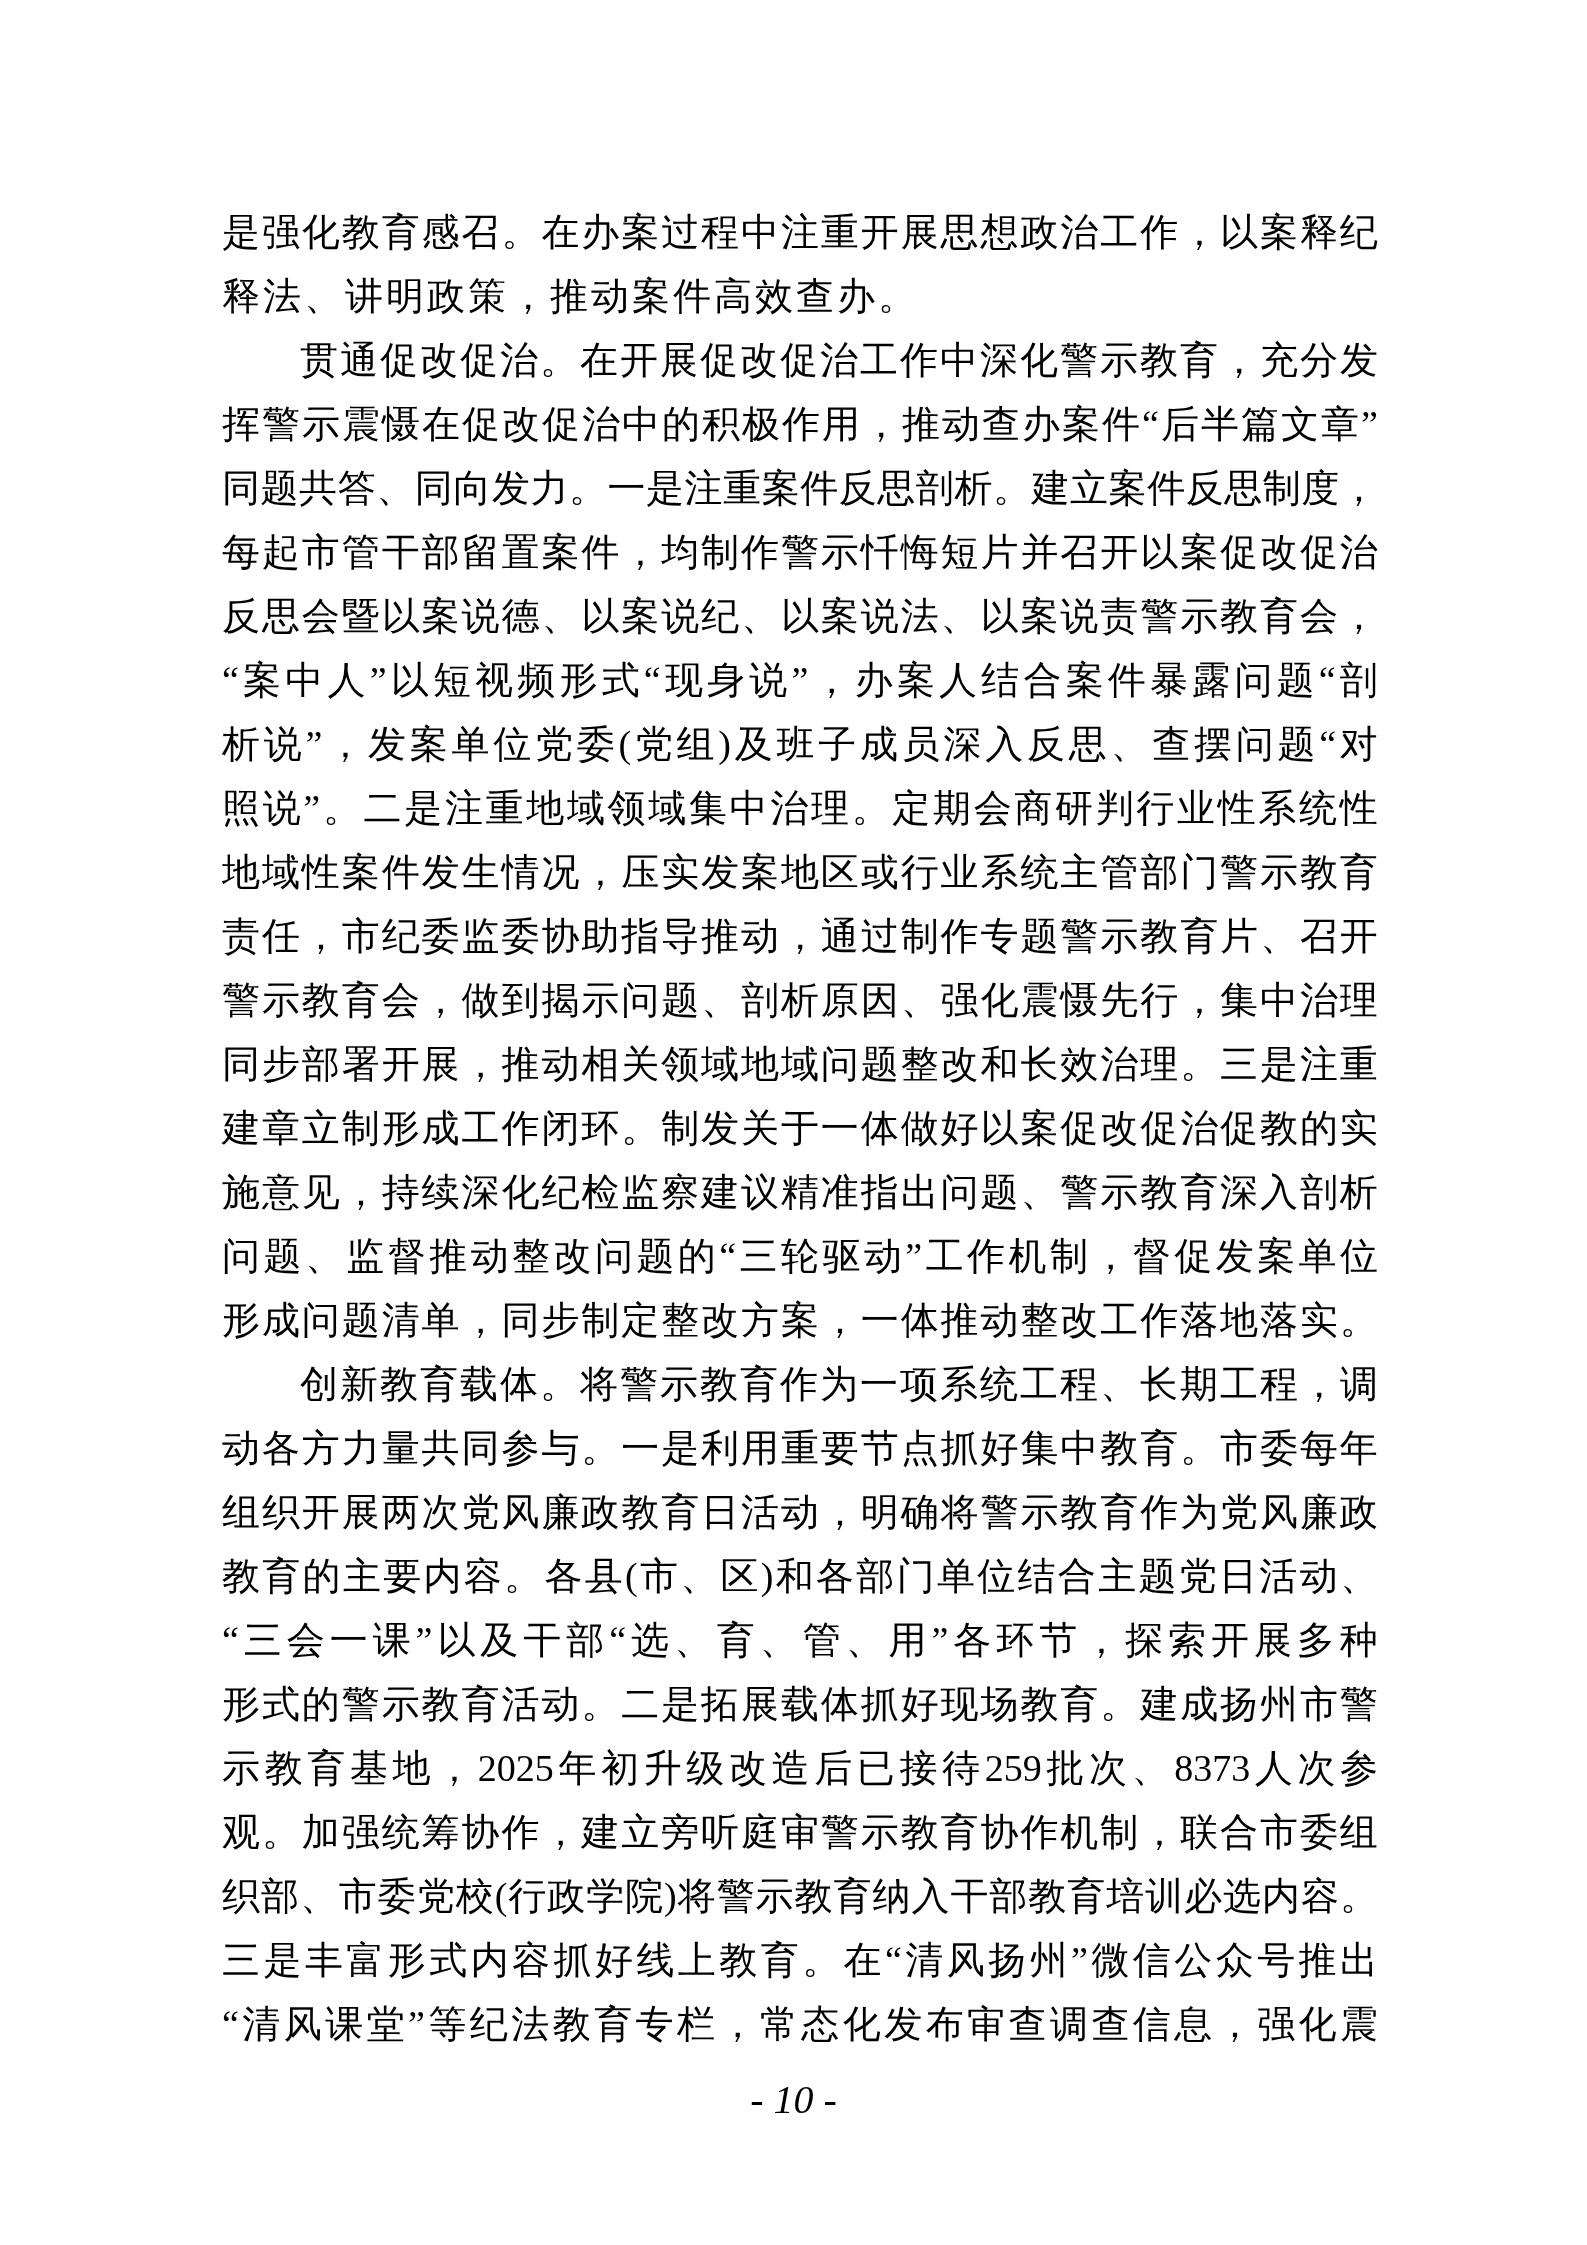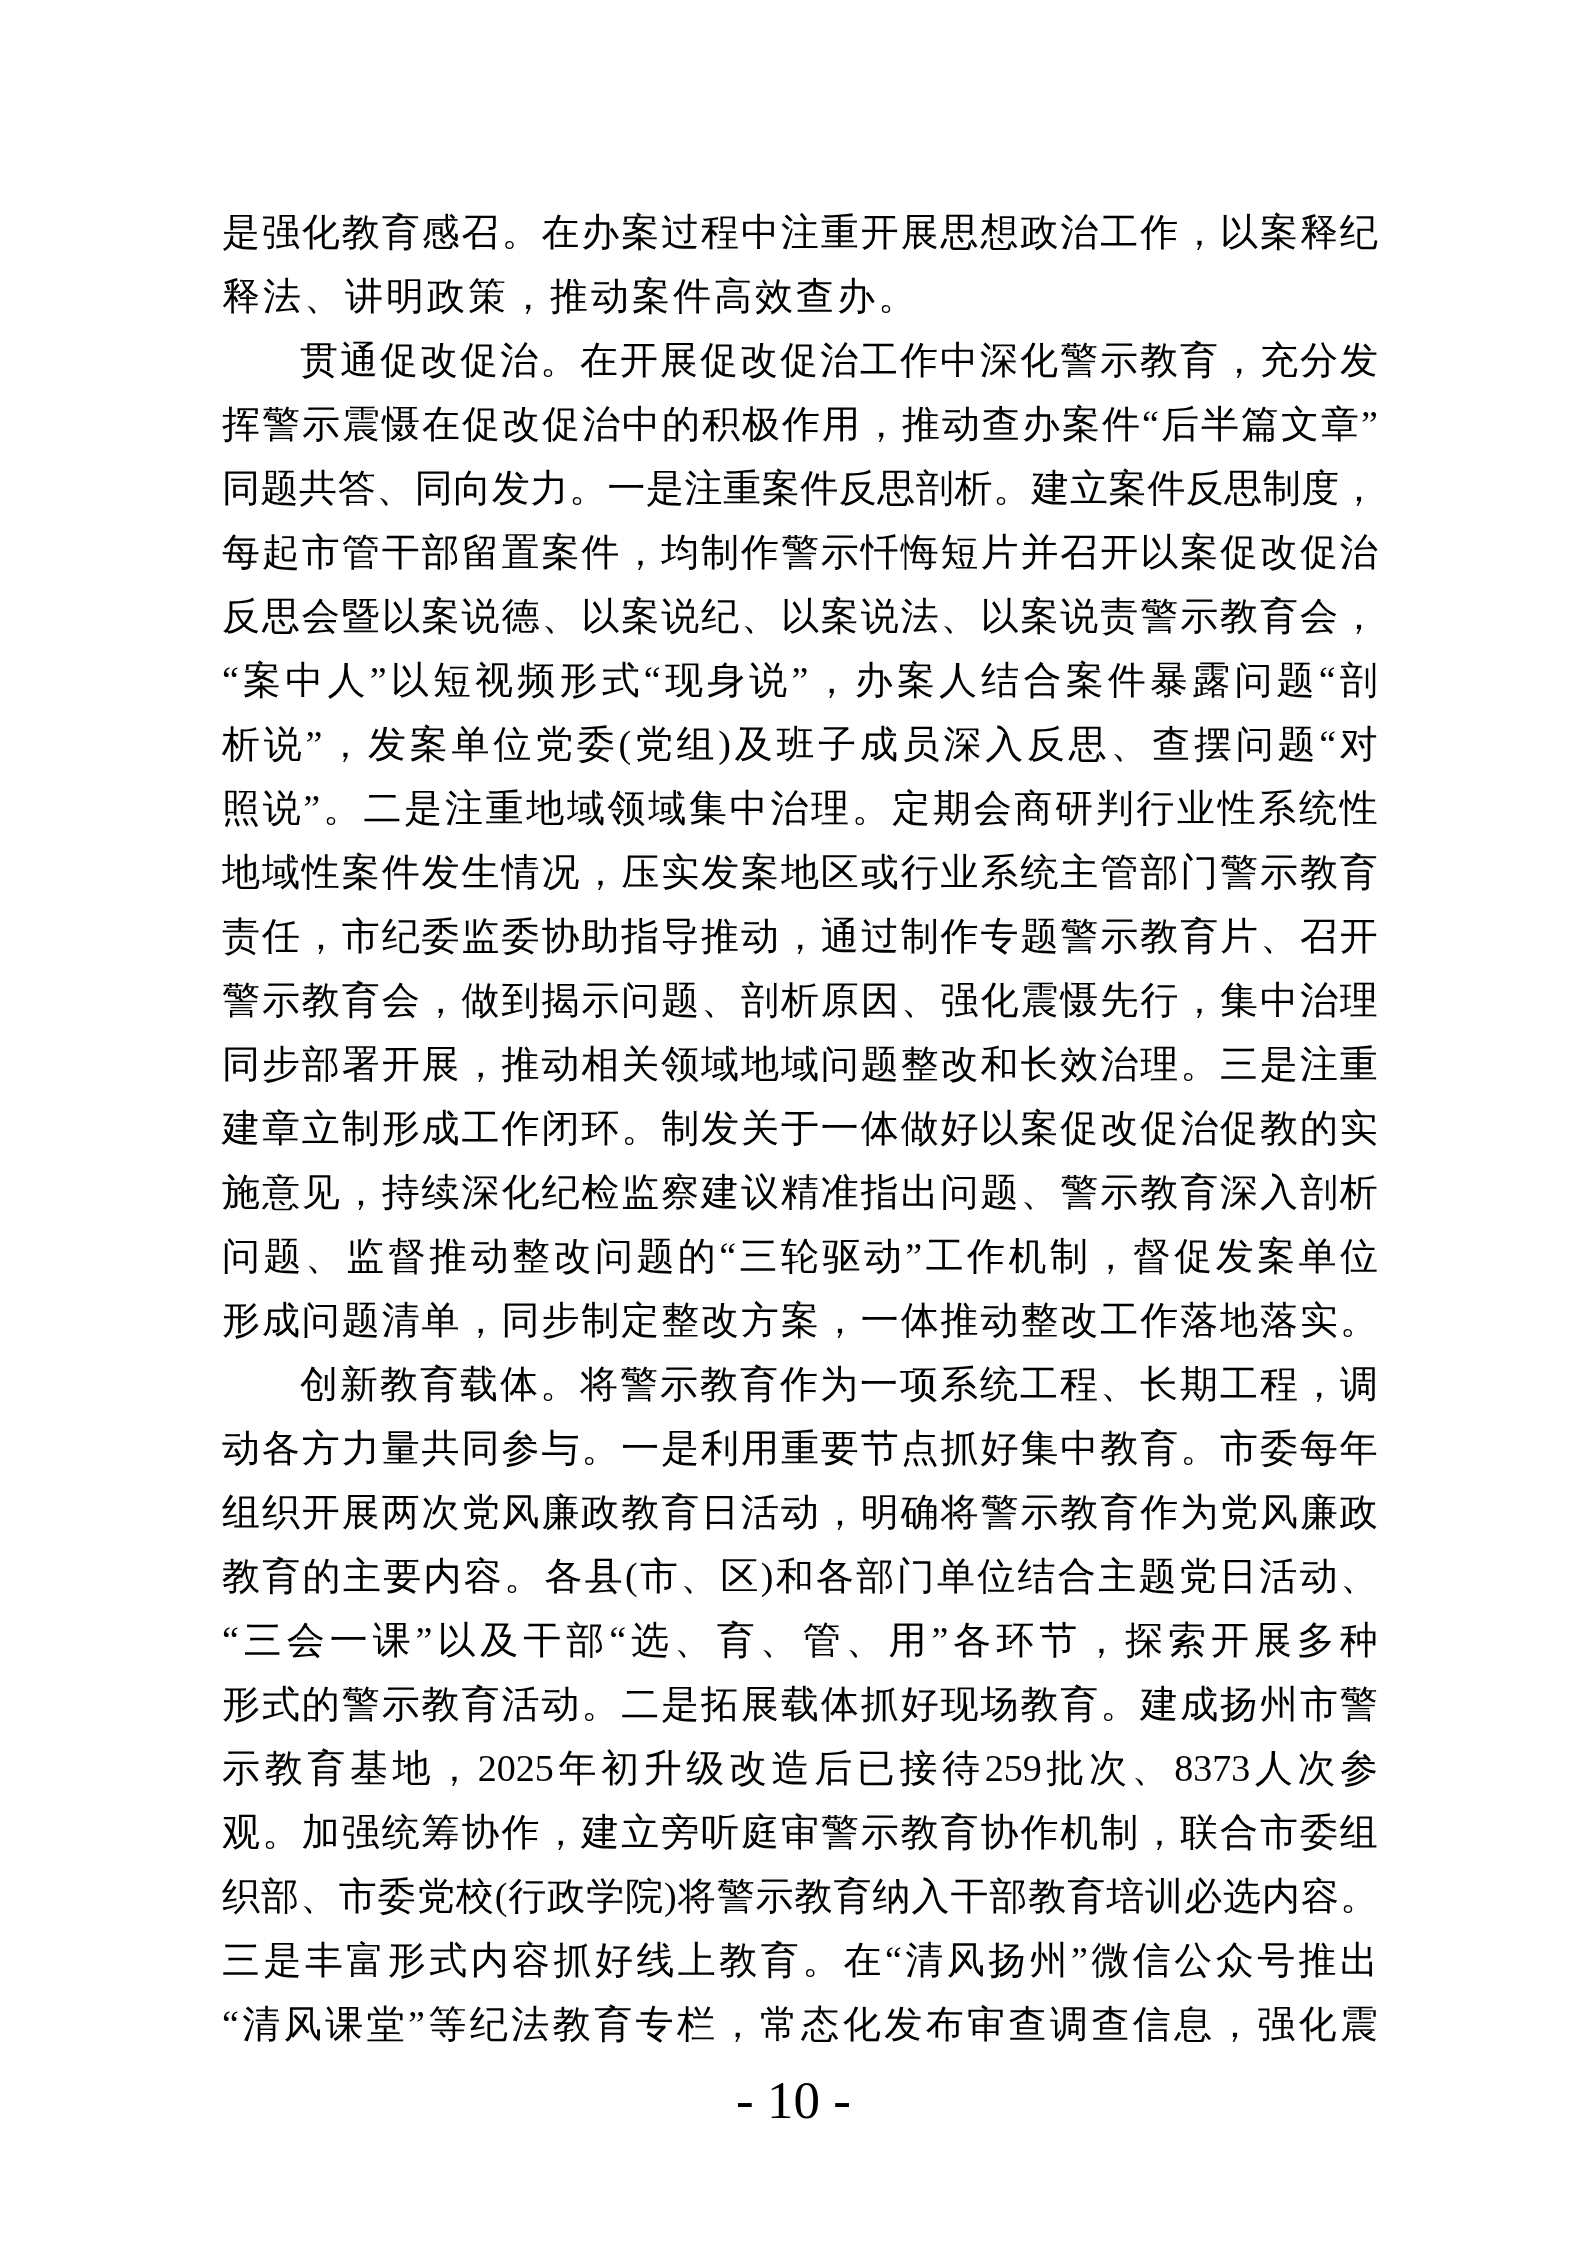--- a/index.html
+++ b/index.html
@@ -46,24 +46,25 @@
   }
   .tok {
     flex: 0 0 auto;
   }
   .page-number {
     position: absolute;
     top: 2078px;
     left: 0;
     width: 100%;
     text-align: center;
-    font-size: 53px;
+    font-size: 40px;
     line-height: 44px;
     font-family: "Liberation Serif", "DejaVu Serif", serif;
     color: #000000;
+    font-style: italic;
   }
 </style>
 </head>
 <body>
 
 <div class="page">
   <div class="text-block" id="text-block">
       <div class="line justify"><span class="tok">是</span><span class="tok">强</span><span class="tok">化</span><span class="tok">教</span><span class="tok">育</span><span class="tok">感</span><span class="tok">召</span><span class="tok">。</span><span class="tok">在</span><span class="tok">办</span><span class="tok">案</span><span class="tok">过</span><span class="tok">程</span><span class="tok">中</span><span class="tok">注</span><span class="tok">重</span><span class="tok">开</span><span class="tok">展</span><span class="tok">思</span><span class="tok">想</span><span class="tok">政</span><span class="tok">治</span><span class="tok">工</span><span class="tok">作</span><span class="tok">，</span><span class="tok">以</span><span class="tok">案</span><span class="tok">释</span><span class="tok">纪</span></div>
       <div class="line end"><span class="tok">释</span><span class="tok">法</span><span class="tok">、</span><span class="tok">讲</span><span class="tok">明</span><span class="tok">政</span><span class="tok">策</span><span class="tok">，</span><span class="tok">推</span><span class="tok">动</span><span class="tok">案</span><span class="tok">件</span><span class="tok">高</span><span class="tok">效</span><span class="tok">查</span><span class="tok">办</span><span class="tok">。</span></div>
       <div class="line indent"><span class="tok">贯</span><span class="tok">通</span><span class="tok">促</span><span class="tok">改</span><span class="tok">促</span><span class="tok">治</span><span class="tok">。</span><span class="tok">在</span><span class="tok">开</span><span class="tok">展</span><span class="tok">促</span><span class="tok">改</span><span class="tok">促</span><span class="tok">治</span><span class="tok">工</span><span class="tok">作</span><span class="tok">中</span><span class="tok">深</span><span class="tok">化</span><span class="tok">警</span><span class="tok">示</span><span class="tok">教</span><span class="tok">育</span><span class="tok">，</span><span class="tok">充</span><span class="tok">分</span><span class="tok">发</span></div>

